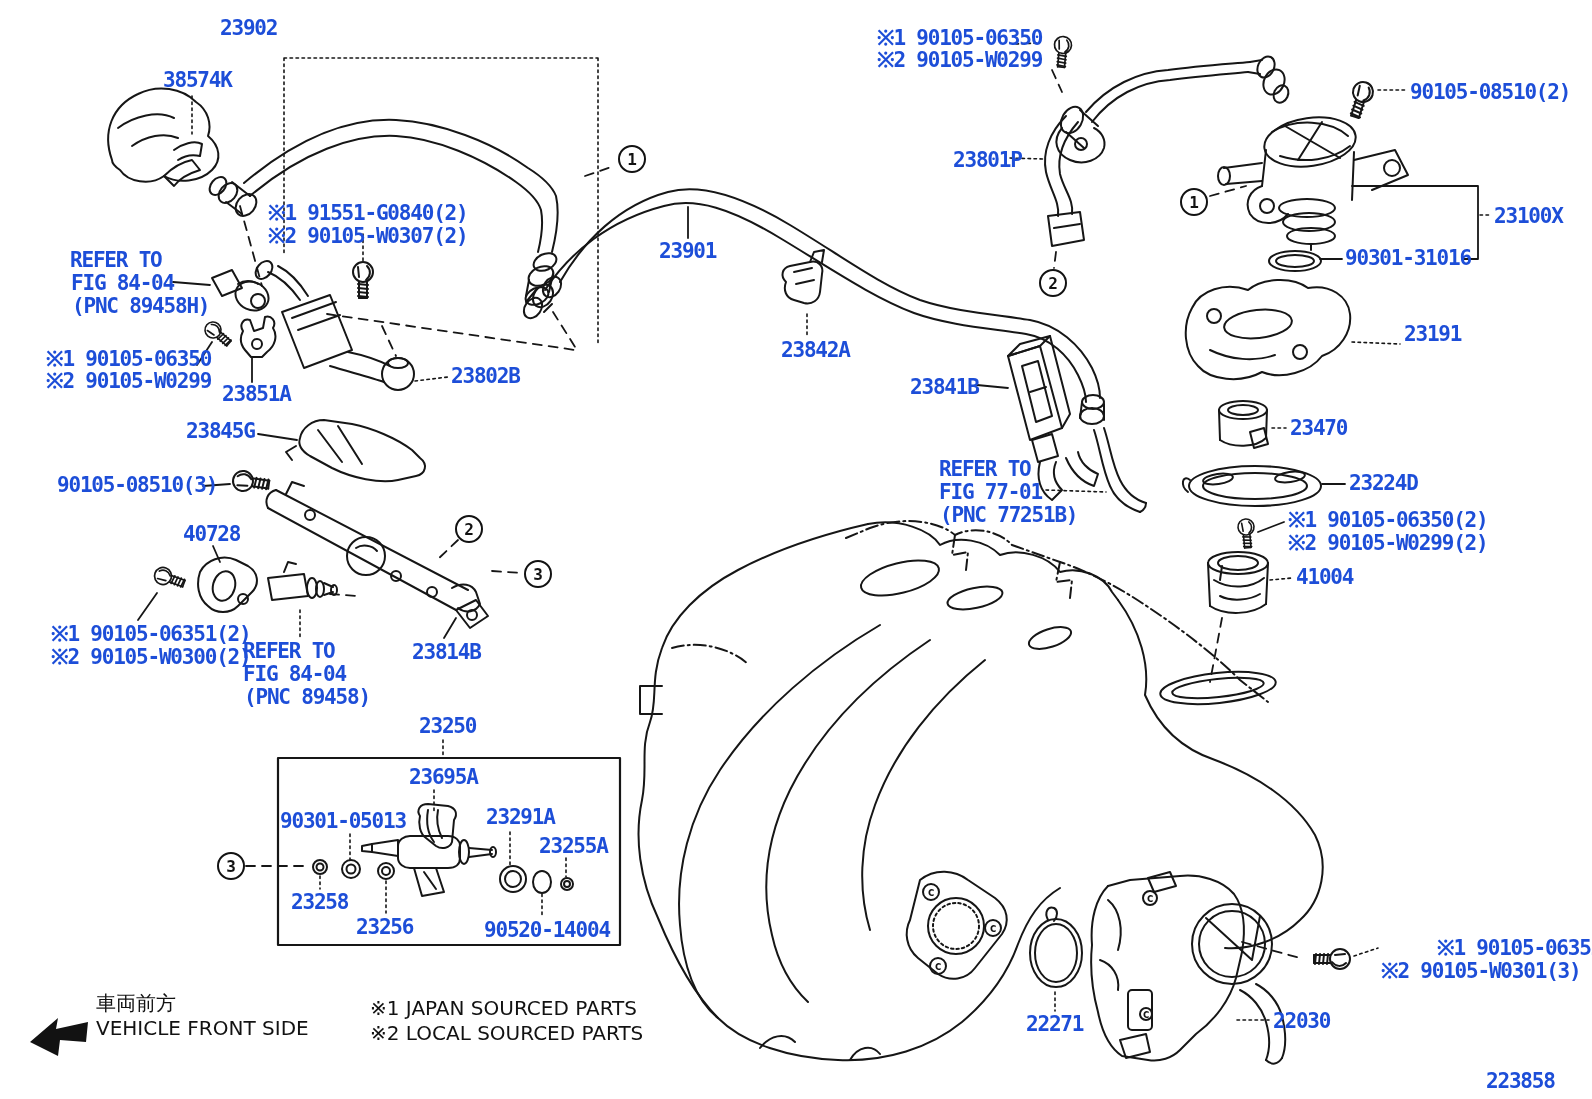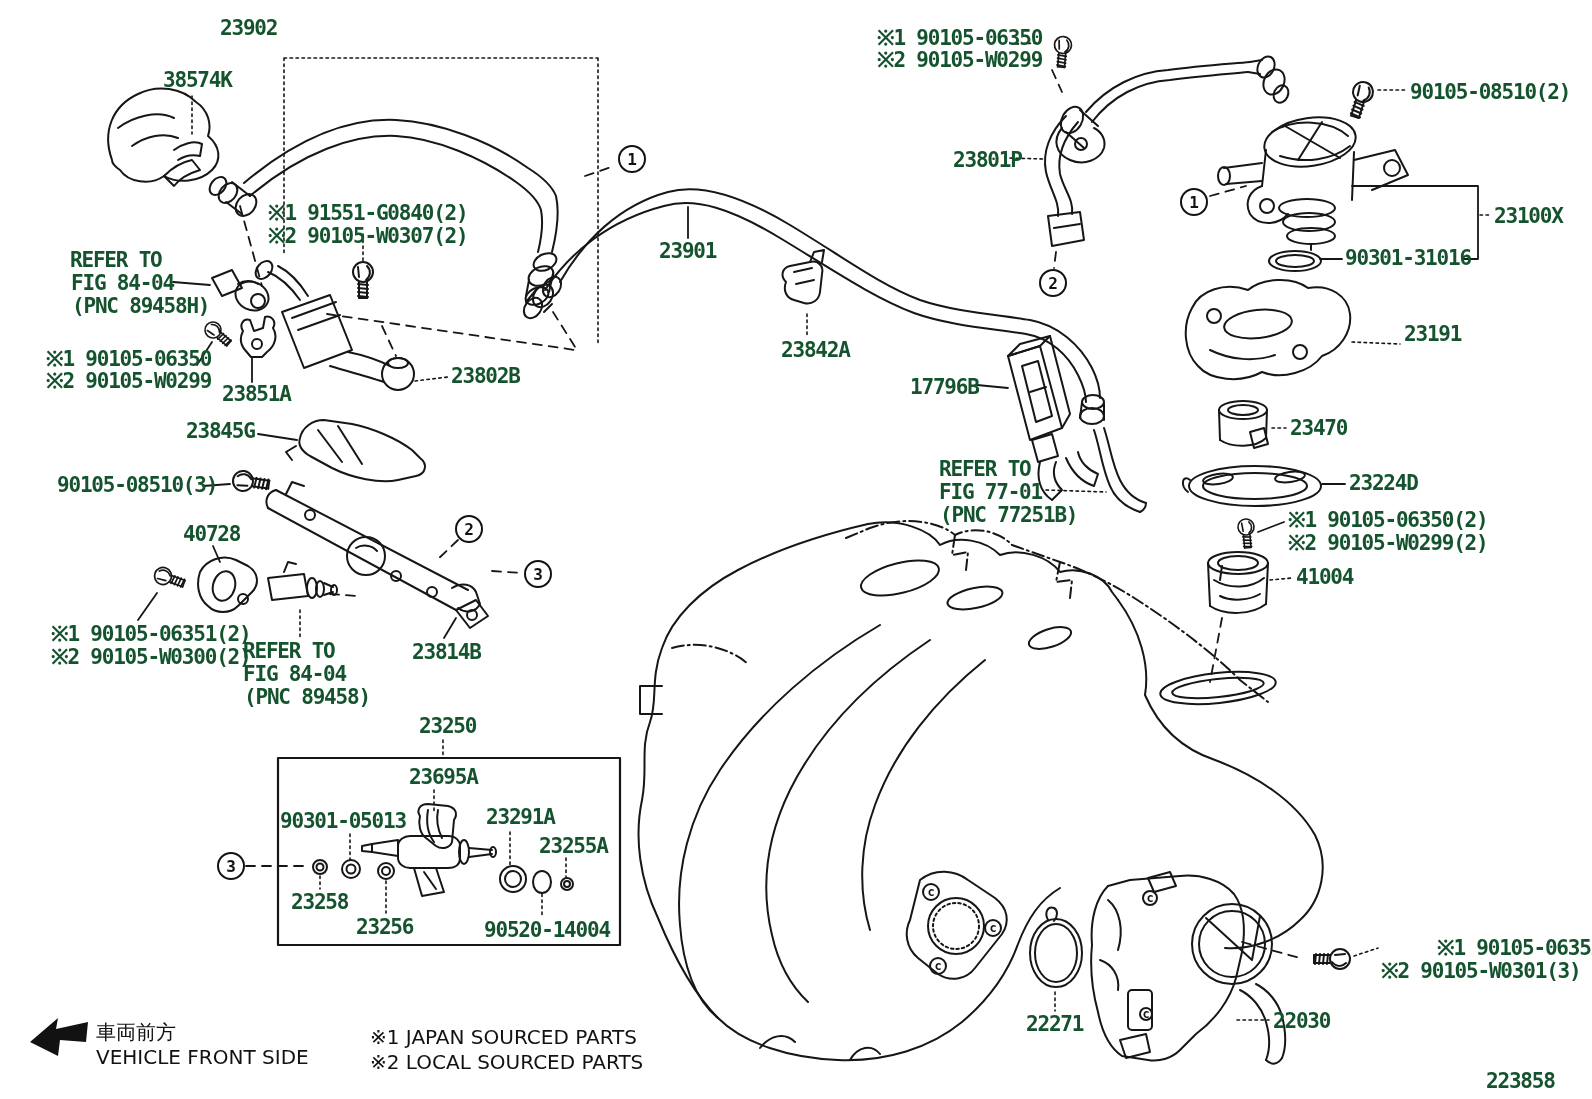--- a/index.html
+++ b/index.html
@@ -1,22 +1,22 @@
 <!DOCTYPE html>
 <html><head>
 <meta charset="utf-8">
 <style>
   html,body{margin:0;padding:0;background:#888;}
   .stage{position:relative;width:1592px;height:1099px;background:#ffffff;overflow:hidden;
          font-family:"DejaVu Sans Mono",monospace;}
   .stage svg{position:absolute;left:0;top:0;}
   .lbl{position:absolute;font-family:"DejaVu Sans Mono",monospace;font-weight:700;
-       font-size:21px;letter-spacing:-1.2px;color:#14532d;white-space:nowrap;line-height:1;}
+       font-size:21px;letter-spacing:-1.2px;color:#1d4ed8;white-space:nowrap;line-height:1;}
   .legend{position:absolute;font-family:"DejaVu Sans",sans-serif;font-weight:400;
-       font-size:20px;color:#121212;white-space:nowrap;line-height:1;margin-top:29px;}
+       font-size:20px;color:#121212;white-space:nowrap;line-height:1;}
   .callout{position:absolute;width:28px;height:28px;border:2px solid #121212;border-radius:50%;
        background:#fff;display:flex;align-items:center;justify-content:center;
        font:700 16px "DejaVu Sans Mono",monospace;color:#121212;box-sizing:border-box;}
 </style>
 </head>
 <body>
 
 <div class="stage">
 
 <svg width="1592" height="1099" viewBox="0 0 1592 1099" stroke="#161616" fill="none" stroke-width="2" stroke-linecap="round" stroke-linejoin="round">
@@ -422,21 +422,21 @@
   <div class="lbl" style="left:419px;top:716px">23250</div>
   <div class="lbl" style="left:409px;top:767px">23695A</div>
   <div class="lbl" style="left:280px;top:811px">90301-05013</div>
   <div class="lbl" style="left:486px;top:807px">23291A</div>
   <div class="lbl" style="left:539px;top:836px">23255A</div>
   <div class="lbl" style="left:291px;top:892px">23258</div>
   <div class="lbl" style="left:356px;top:917px">23256</div>
   <div class="lbl" style="left:484px;top:920px">90520-14004</div>
   <div class="lbl" style="left:659px;top:241px">23901</div>
   <div class="lbl" style="left:781px;top:340px">23842A</div>
-  <div class="lbl" style="left:910px;top:377px">17796B</div>
+  <div class="lbl" style="left:910px;top:377px">23841B</div>
   <div class="lbl" style="left:939px;top:459px">REFER TO</div>
   <div class="lbl" style="left:939px;top:482px">FIG 77-01</div>
   <div class="lbl" style="left:940px;top:505px">(PNC 77251B)</div>
   <div class="lbl" style="left:877px;top:28px">※1 90105-06350</div>
   <div class="lbl" style="left:877px;top:50px">※2 90105-W0299</div>
   <div class="lbl" style="left:953px;top:150px">23801P</div>
   <div class="lbl" style="left:1410px;top:82px">90105-08510(2)</div>
   <div class="lbl" style="left:1494px;top:206px">23100X</div>
   <div class="lbl" style="left:1345px;top:248px">90301-31016</div>
   <div class="lbl" style="left:1404px;top:324px">23191</div>

